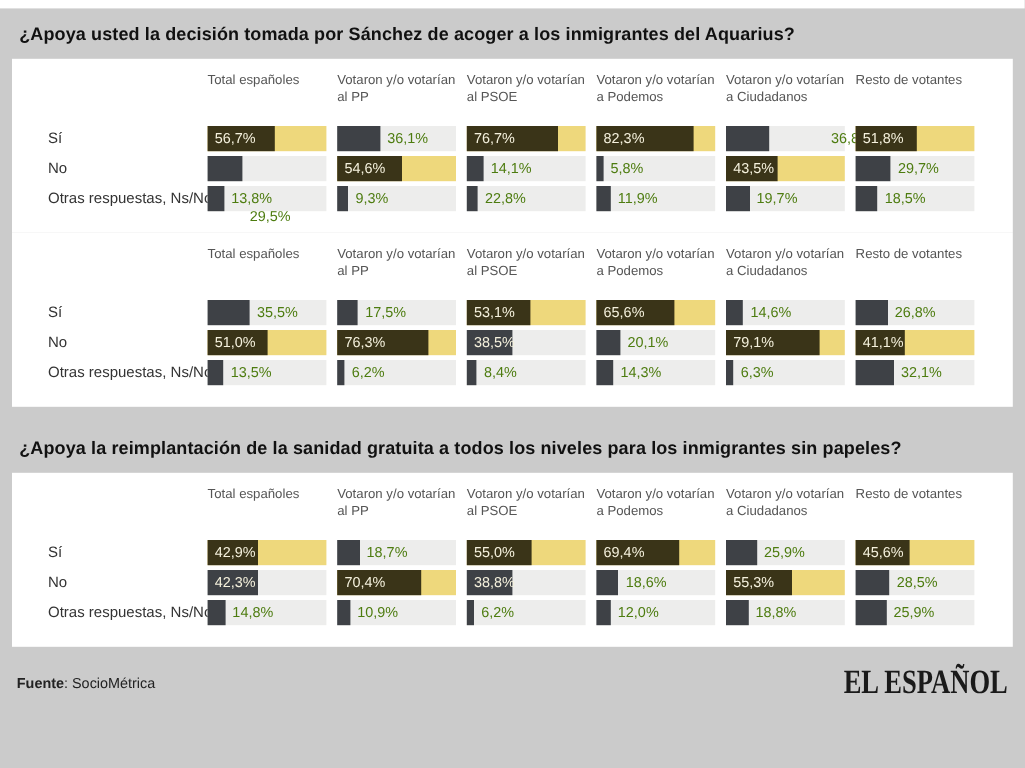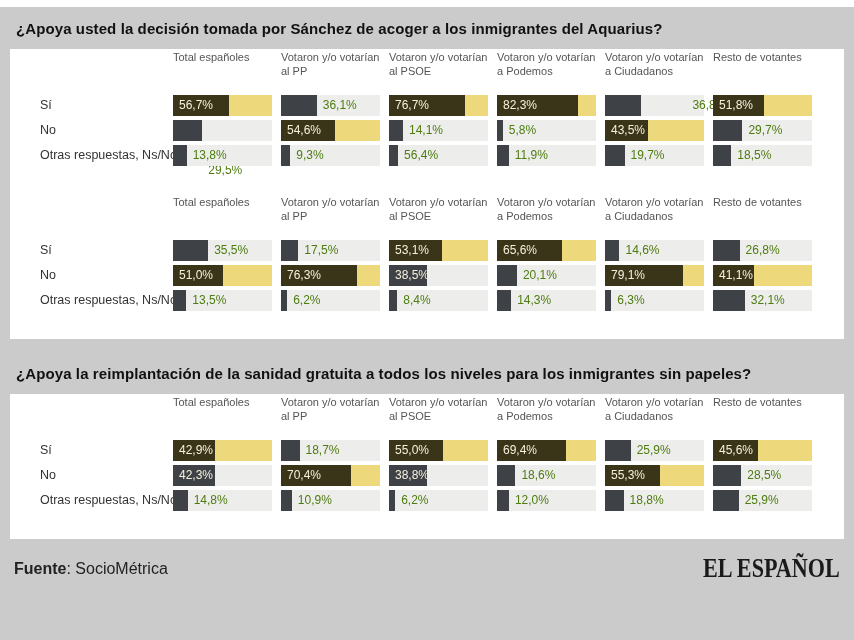--- a/index.html
+++ b/index.html
@@ -17,21 +17,21 @@
     line-height:17px;
     font-weight:bold;
     color:#111111;
     letter-spacing:0.1px;
   }
   .q-title.later { margin-top:26px; }
   .panel {
     margin:0 10px;
     height:145px;
     background:#ffffff;
-    padding:0 0 0 20px;
+    padding:10px 0 0 20px;
   }
   .grid {
     display:grid;
     grid-template-columns:134px repeat(6, 99px);
     grid-template-rows:42px 21px 21px 21px;
     column-gap:9px;
     row-gap:4px;
   }
   .col-header {
     font-size:11px;
@@ -68,21 +68,21 @@
     white-space:nowrap;
   }
   .val.inside { left:6px; color:#f5f1dd; }
   .val.outside { color:#4d7c0f; }
   .footer {
     margin:14px 14px 0 14px;
     display:flex;
     justify-content:space-between;
     align-items:center;
   }
-  .source { font-size:16px; color:#222222; }
+  .source { font-size:12px; color:#222222; }
   .source b { font-weight:bold; }
   .brand-logo {
     font-family:"Liberation Serif", serif;
     font-weight:bold;
     font-size:27px;
     color:#1a1a1a;
     letter-spacing:0px;
     transform:scale(0.82, 1.05);
     transform-origin:right center;
     white-space:nowrap;
@@ -158,21 +158,21 @@
         <div class="track">
           <div class="fill" style="width: 13.8%;"></div>
           <span class="val outside" style="left: calc(13.8% + 6px);">13,8%</span>
         </div>
         <div class="track">
           <div class="fill" style="width: 9.3%;"></div>
           <span class="val outside" style="left: calc(9.3% + 6px);">9,3%</span>
         </div>
         <div class="track">
           <div class="fill" style="width: 9.2%;"></div>
-          <span class="val outside" style="left: calc(9.2% + 6px);">56,4%</span>
+          <span class="val outside" style="left: calc(9.2% + 6px);">22,8%</span>
         </div>
         <div class="track">
           <div class="fill" style="width: 11.9%;"></div>
           <span class="val outside" style="left: calc(11.9% + 6px);">11,9%</span>
         </div>
         <div class="track">
           <div class="fill" style="width: 19.7%;"></div>
           <span class="val outside" style="left: calc(19.7% + 6px);">19,7%</span>
         </div>
         <div class="track">

